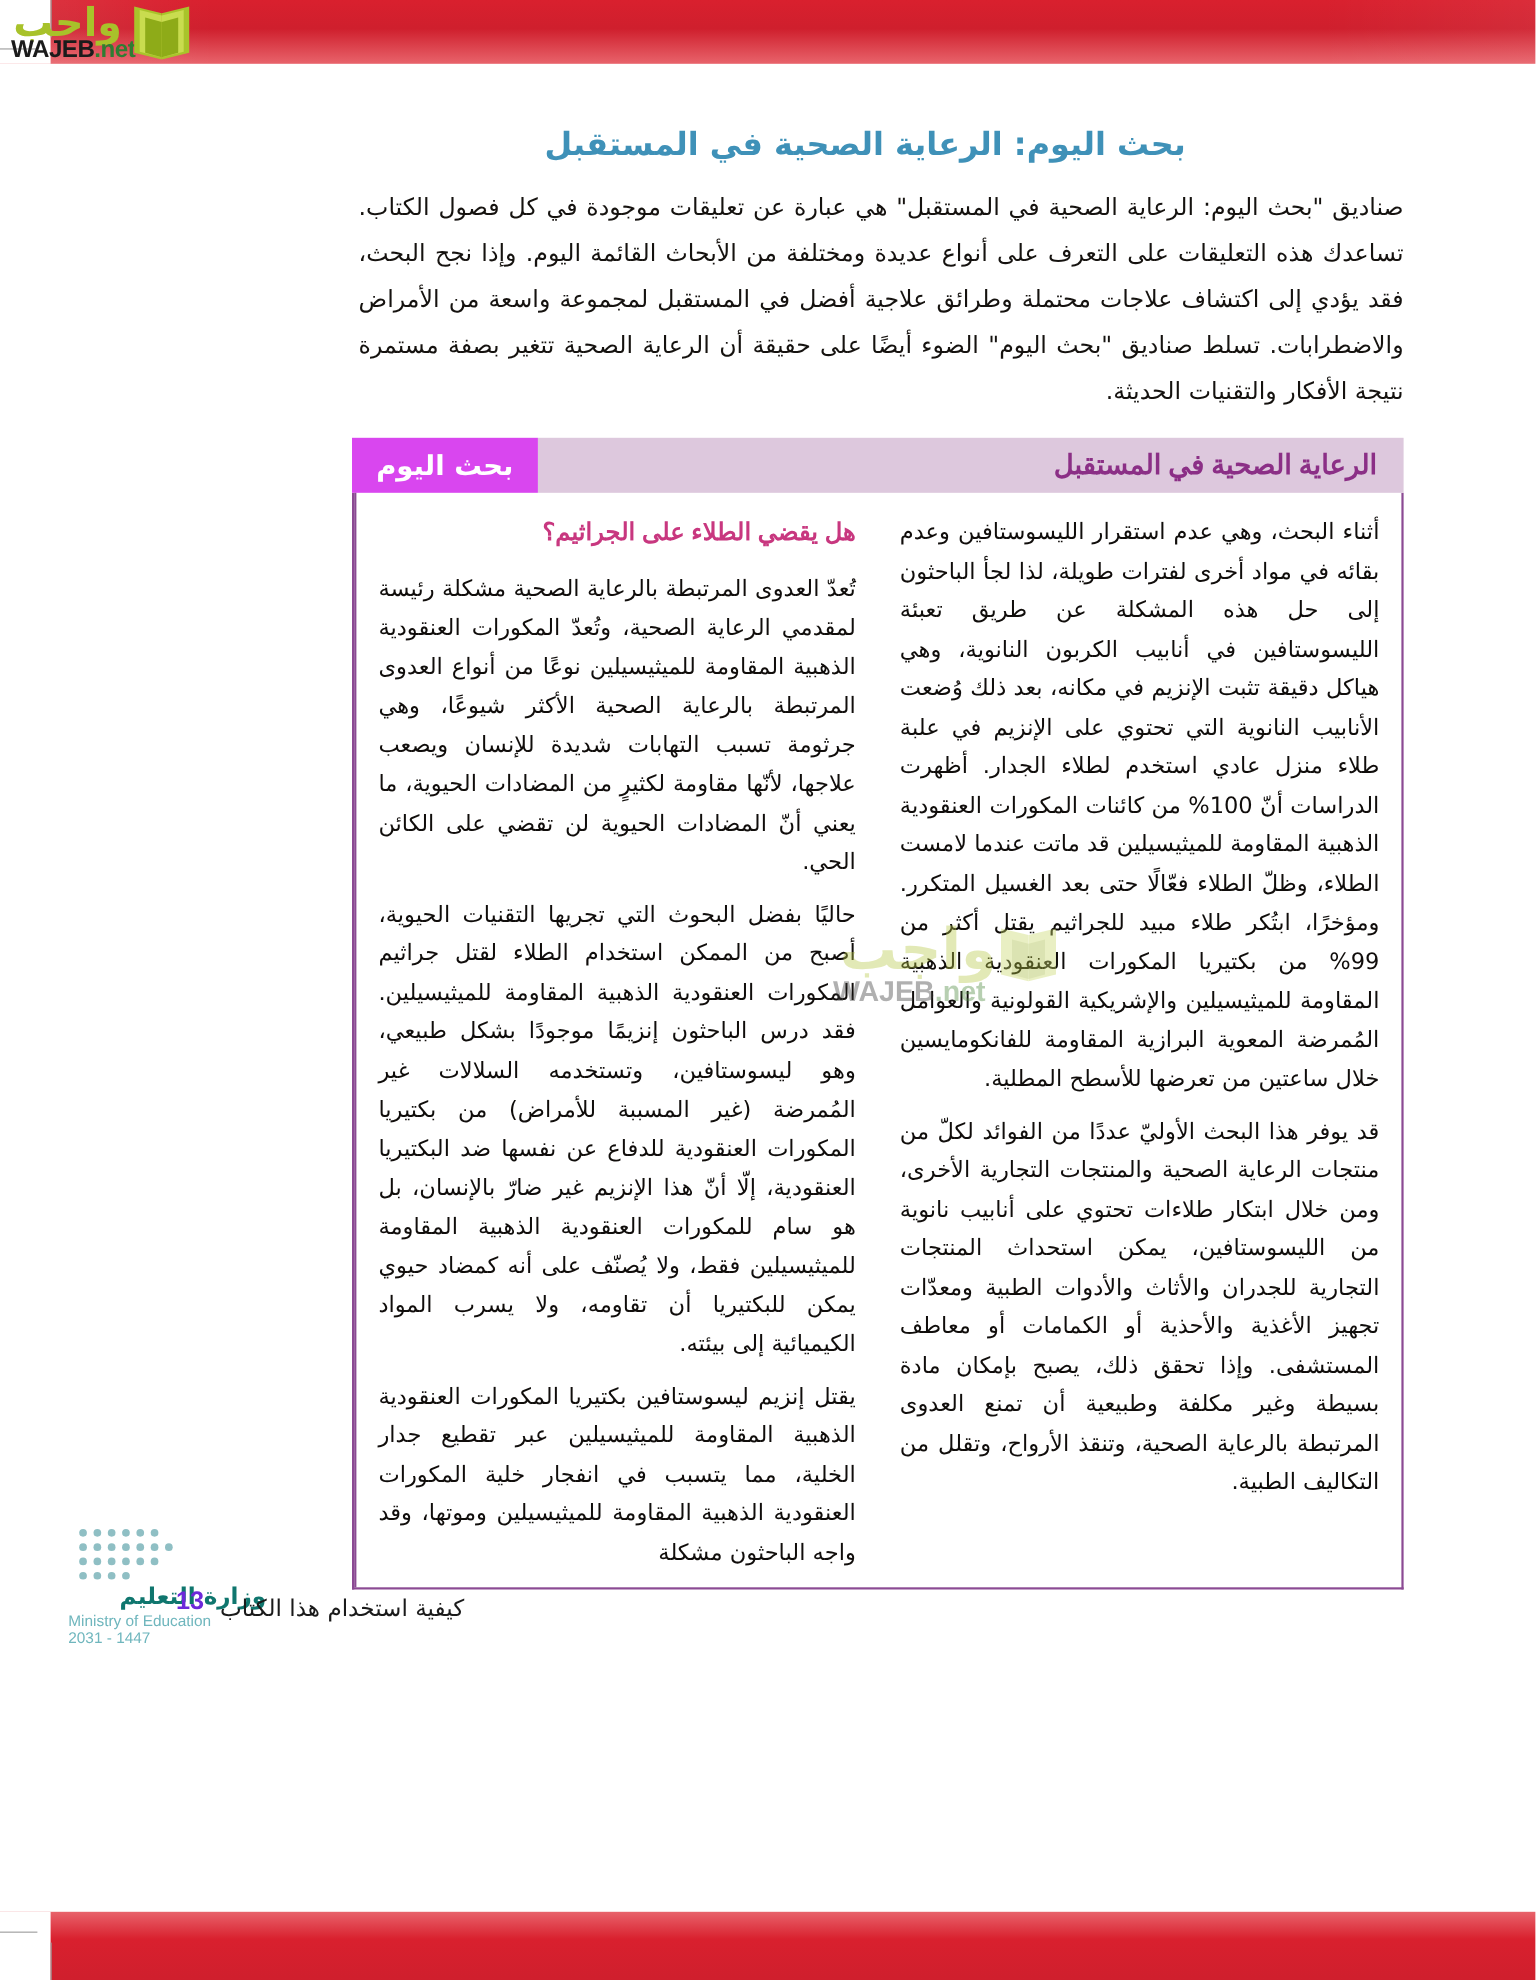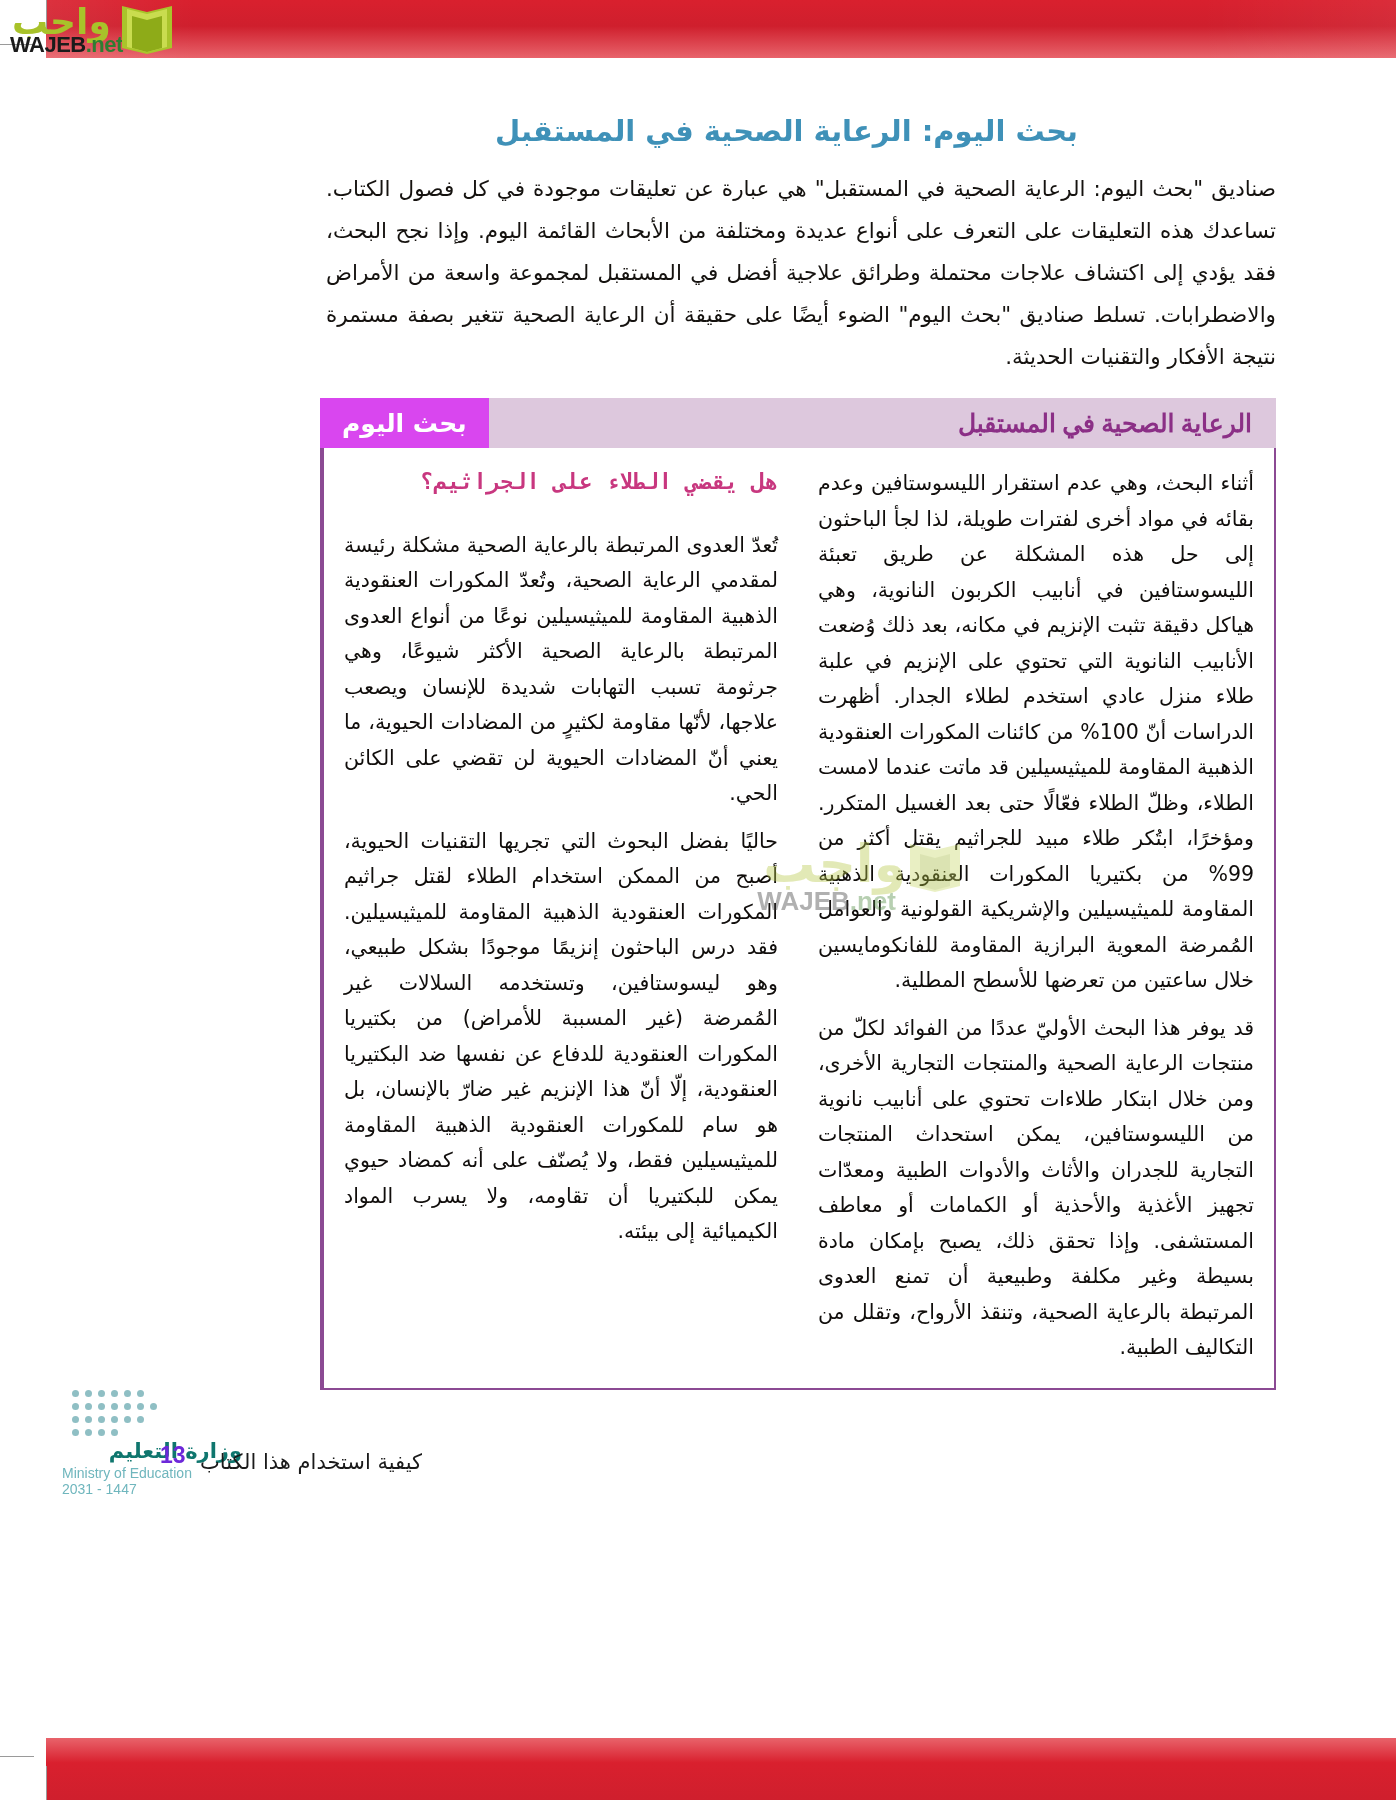--- a/index.html
+++ b/index.html
@@ -177,24 +177,24 @@
     width: 478px;
     border-left: 2px solid #8b4a93;
   }
   .col-left {
     width: 478px;
   }
   .col-heading {
     font-size: 22px;
     font-weight: bold;
     color: #c8377f;
-    margin-bottom: 26px;
+    margin-bottom: 16px;
     direction: rtl;
     text-align: right;
-    font-family: Liberation Mono, monospace;
+    font-family: Liberation Sans, sans-serif;
   }
   .col p {
     margin-bottom: 12px;
   }
   .col p:last-child { margin-bottom: 0; }
 
   
   .watermark {
     position: absolute;
     right: 430px;
@@ -360,20 +360,21 @@
 
       <div class="col col-left">
         <p>أثناء البحث، وهي عدم استقرار الليسوستافين وعدم بقائه في مواد أخرى لفترات طويلة، لذا لجأ الباحثون إلى حل هذه المشكلة عن طريق تعبئة الليسوستافين في أنابيب الكربون النانوية، وهي هياكل دقيقة تثبت الإنزيم في مكانه، بعد ذلك وُضعت الأنابيب النانوية التي تحتوي على الإنزيم في علبة طلاء منزل عادي استخدم لطلاء الجدار. أظهرت الدراسات أنّ 100% من كائنات المكورات العنقودية الذهبية المقاومة للميثيسيلين قد ماتت عندما لامست الطلاء، وظلّ الطلاء فعّالًا حتى بعد الغسيل المتكرر. ومؤخرًا، ابتُكر طلاء مبيد للجراثيم يقتل أكثر من 99% من بكتيريا المكورات العنقودية الذهبية المقاومة للميثيسيلين والإشريكية القولونية والعوامل المُمرضة المعوية البرازية المقاومة للفانكومايسين خلال ساعتين من تعرضها للأسطح المطلية.</p>
         <p>قد يوفر هذا البحث الأوليّ عددًا من الفوائد لكلّ من منتجات الرعاية الصحية والمنتجات التجارية الأخرى، ومن خلال ابتكار طلاءات تحتوي على أنابيب نانوية من الليسوستافين، يمكن استحداث المنتجات التجارية للجدران والأثاث والأدوات الطبية ومعدّات تجهيز الأغذية والأحذية أو الكمامات أو معاطف المستشفى. وإذا تحقق ذلك، يصبح بإمكان مادة بسيطة وغير مكلفة وطبيعية أن تمنع العدوى المرتبطة بالرعاية الصحية، وتنقذ الأرواح، وتقلل من التكاليف الطبية.</p>
       </div>
 
       <div class="col col-right">
         <div class="col-heading">هل يقضي الطلاء على الجراثيم؟</div>
         <p>تُعدّ العدوى المرتبطة بالرعاية الصحية مشكلة رئيسة لمقدمي الرعاية الصحية، وتُعدّ المكورات العنقودية الذهبية المقاومة للميثيسيلين نوعًا من أنواع العدوى المرتبطة بالرعاية الصحية الأكثر شيوعًا، وهي جرثومة تسبب التهابات شديدة للإنسان ويصعب علاجها، لأنّها مقاومة لكثيرٍ من المضادات الحيوية، ما يعني أنّ المضادات الحيوية لن تقضي على الكائن الحي.</p>
         <p>حاليًا بفضل البحوث التي تجريها التقنيات الحيوية، أصبح من الممكن استخدام الطلاء لقتل جراثيم المكورات العنقودية الذهبية المقاومة للميثيسيلين. فقد درس الباحثون إنزيمًا موجودًا بشكل طبيعي، وهو ليسوستافين، وتستخدمه السلالات غير المُمرضة (غير المسببة للأمراض) من بكتيريا المكورات العنقودية للدفاع عن نفسها ضد البكتيريا العنقودية، إلّا أنّ هذا الإنزيم غير ضارّ بالإنسان، بل هو سام للمكورات العنقودية الذهبية المقاومة للميثيسيلين فقط، ولا يُصنّف على أنه كمضاد حيوي يمكن للبكتيريا أن تقاومه، ولا يسرب المواد الكيميائية إلى بيئته.</p>
+        <p>يقتل إنزيم ليسوستافين بكتيريا المكورات العنقودية الذهبية المقاومة للميثيسيلين عبر تقطيع جدار الخلية، مما يتسبب في انفجار خلية المكورات العنقودية الذهبية المقاومة للميثيسيلين وموتها، وقد واجه الباحثون مشكلة</p>
       </div>
 
     </div>
   </div>
 
   <div class="watermark">
     <div class="wm-arabic">واجب</div>
     <div class="wm-latin"><span>WAJEB</span><span class="net">.net</span></div>
     <svg class="wm-book" viewBox="0 0 62 56">
       <path d="M31 10 L31 52 L6 46 L6 4 Z" fill="#c9d96a"></path>

